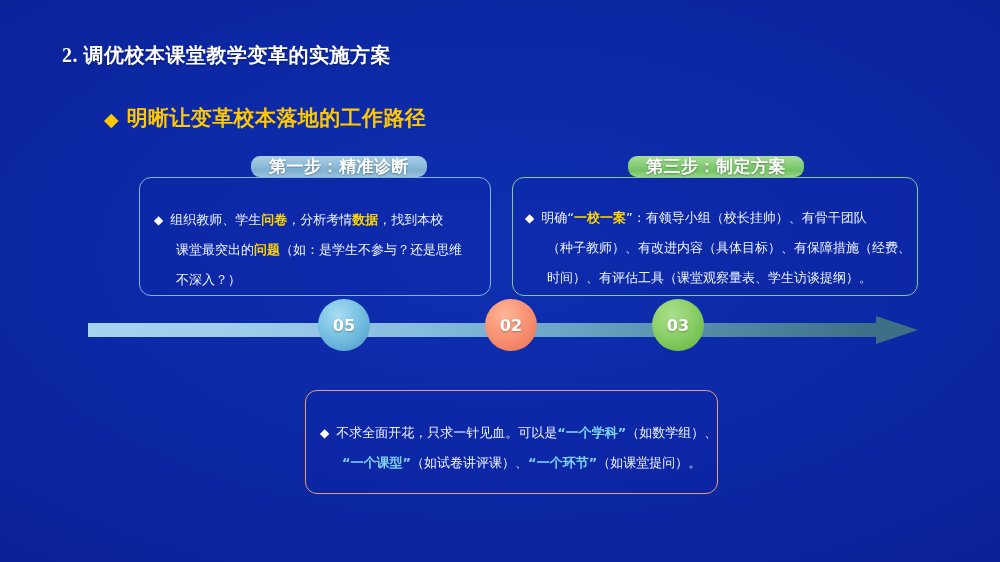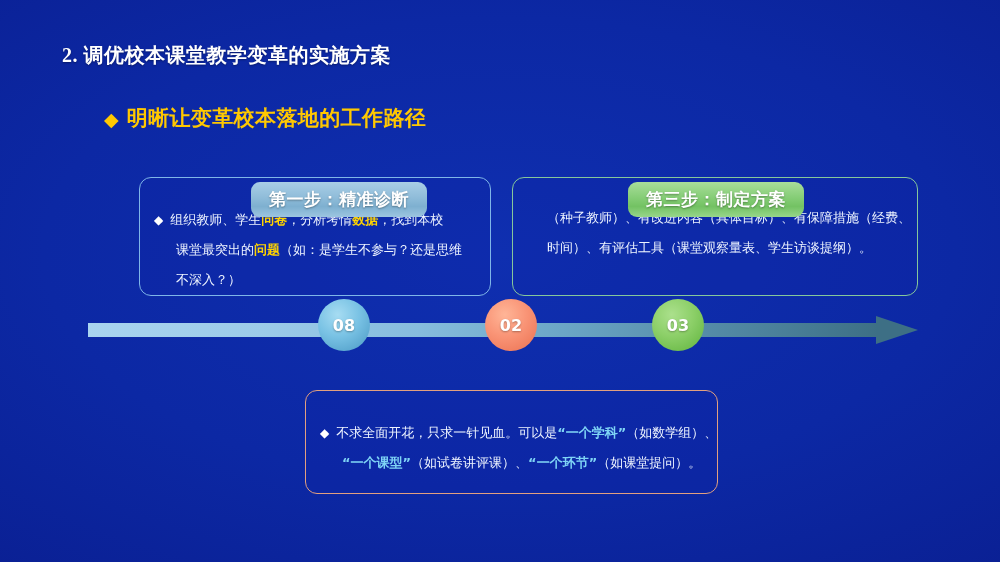--- a/index.html
+++ b/index.html
@@ -120,35 +120,34 @@
 
   
   .card {
     position: absolute;
     border-radius: 12px;
     background: rgba(12, 38, 166, 0.30);
     box-sizing: border-box;
   }
   .badge {
     position: absolute;
-    height: 35px;
+    height: 21px;
     border-radius: 9px;
     display: flex;
     align-items: center;
     justify-content: center;
     padding: 0 18px;
     font-family: "DejaVu Sans", sans-serif;
     font-size: 17px;
     font-weight: bold;
     color: #ffffff;
     white-space: nowrap;
     letter-spacing: 0.5px;
     text-shadow: 0 1px 2px rgba(0,0,0,.35);
     z-index: 5;
-    margin-top: 26px;
   }
   .card-body {
     padding: 16px 18px 14px 14px;
     font-family: "DejaVu Sans", sans-serif;
     font-size: 13px;
     line-height: 30px;
     color: #eef4ff;
   }
   .hl-y { color: #ffd400; font-weight: bold; }
   .hl-c { color: #7fd4f5; font-weight: bold; }
@@ -214,37 +213,38 @@
   <div id="title">2. 调优校本课堂教学变革的实施方案</div>
 
   <div id="subtitle-row">
     <span id="subtitle-bullet">◆</span>
     <span id="subtitle-text">明晰让变革校本落地的工作路径</span>
   </div>
 
   <div id="timeline">
     <div id="timeline-bar"></div>
     <div id="timeline-head"></div>
-    <div class="node" id="node-01">08</div>
+    <div class="node" id="node-01">05</div>
     <div class="node" id="node-02">02</div>
     <div class="node" id="node-03">03</div>
   </div>
 
   <div class="badge" id="badge1">第一步：精准诊断</div>
   <div class="card" id="card1" style="border-color: rgb(127, 182, 232);">
     <div class="card-body">
         <div class="line"><span class="bullet">◆</span><span>组织教师、学生</span><span class="hl-y">问卷</span><span>，分析考情</span><span class="hl-y">数据</span><span>，找到本校</span></div>
         <div class="line line-indent"><span>课堂最突出的</span><span class="hl-y">问题</span><span>（如：是学生不参与？还是思维</span></div>
         <div class="line line-indent"><span>不深入？）</span></div>
       </div>
   </div>
 
   <div class="badge" id="badge3">第三步：制定方案</div>
   <div class="card" id="card3" style="border-color: rgb(134, 199, 154);">
     <div class="card-body">
+        <div class="line"><span class="bullet">◆</span><span>明确“</span><span class="hl-y">一校一案</span><span>”：有领导小组（校长挂帅）、有骨干团队</span></div>
         <div class="line line-indent"><span>（种子教师）、有改进内容（具体目标）、有保障措施（经费、</span></div>
         <div class="line line-indent"><span>时间）、有评估工具（课堂观察量表、学生访谈提纲）。</span></div>
       </div>
   </div>
 
   <div class="card" id="card2" style="border-color: rgb(226, 160, 127);">
     <div class="card-body">
         <div class="line"><span class="bullet">◆</span><span>不求全面开花，只求一针见血。可以是</span><span class="hl-c">“一个学科”</span><span>（如数学组）、</span></div>
         <div class="line line-indent"><span class="hl-c">“一个课型”</span><span>（如试卷讲评课）、</span><span class="hl-c">“一个环节”</span><span>（如课堂提问）。</span></div>
       </div>

